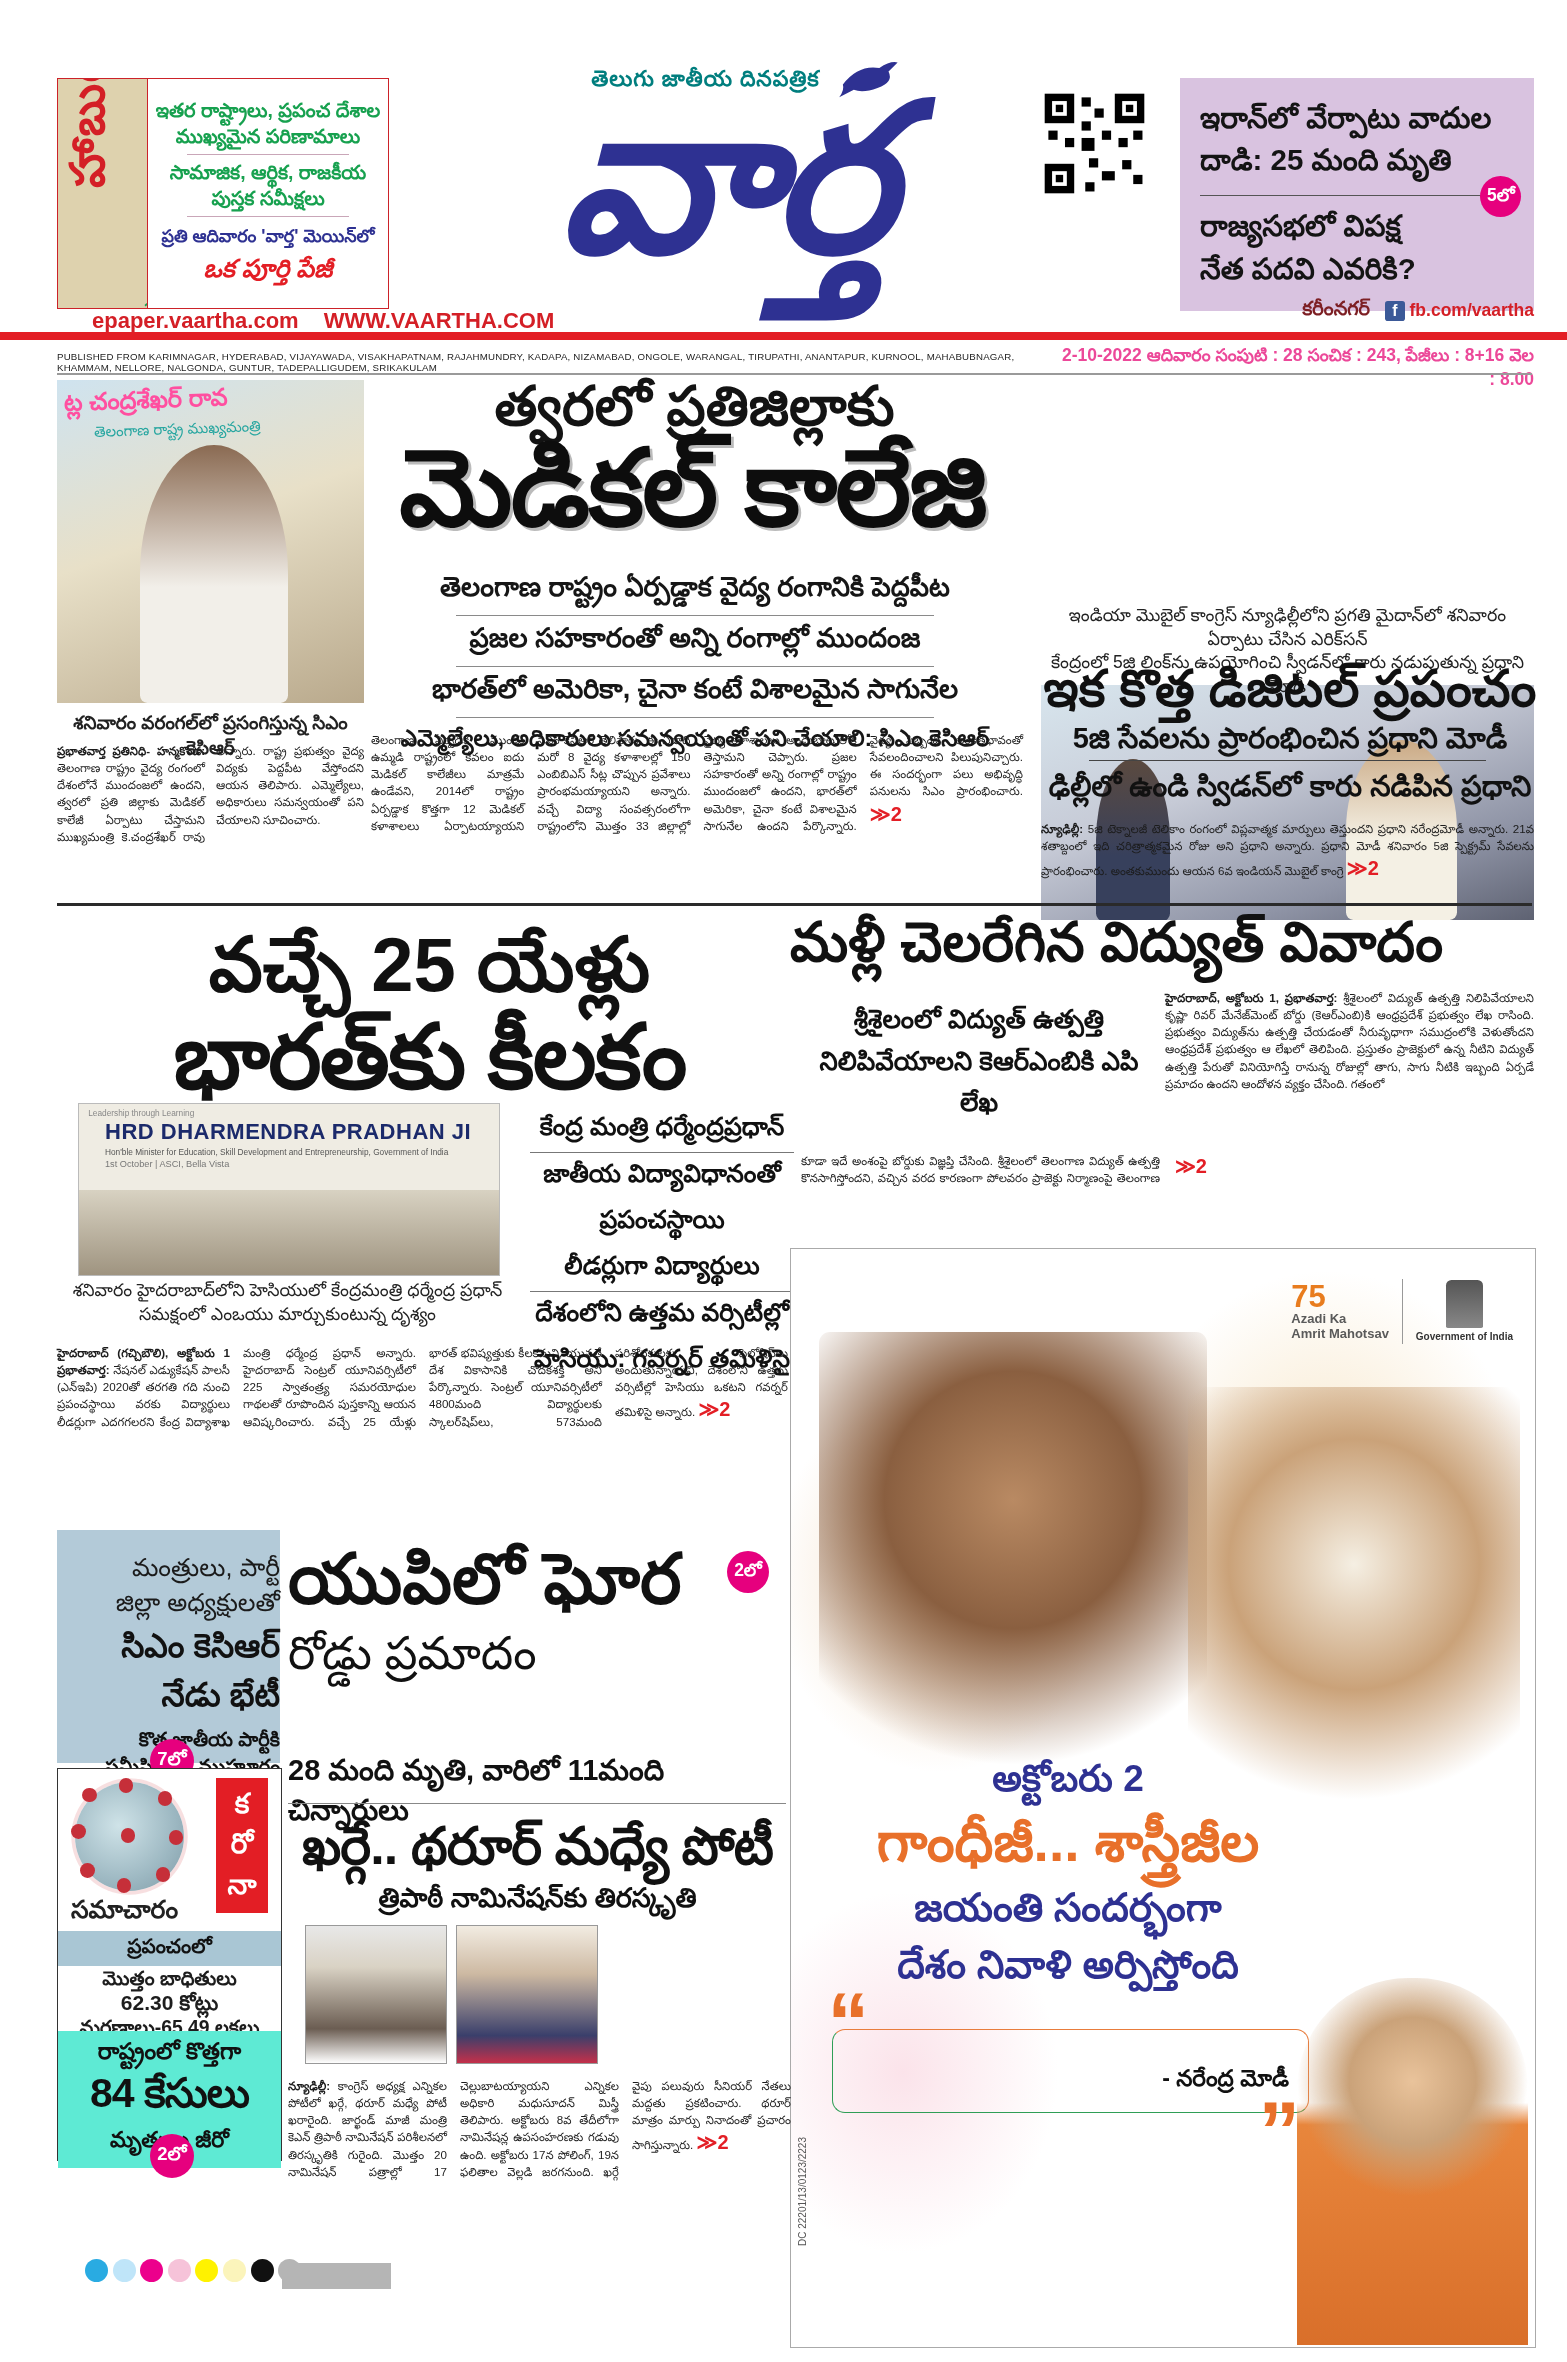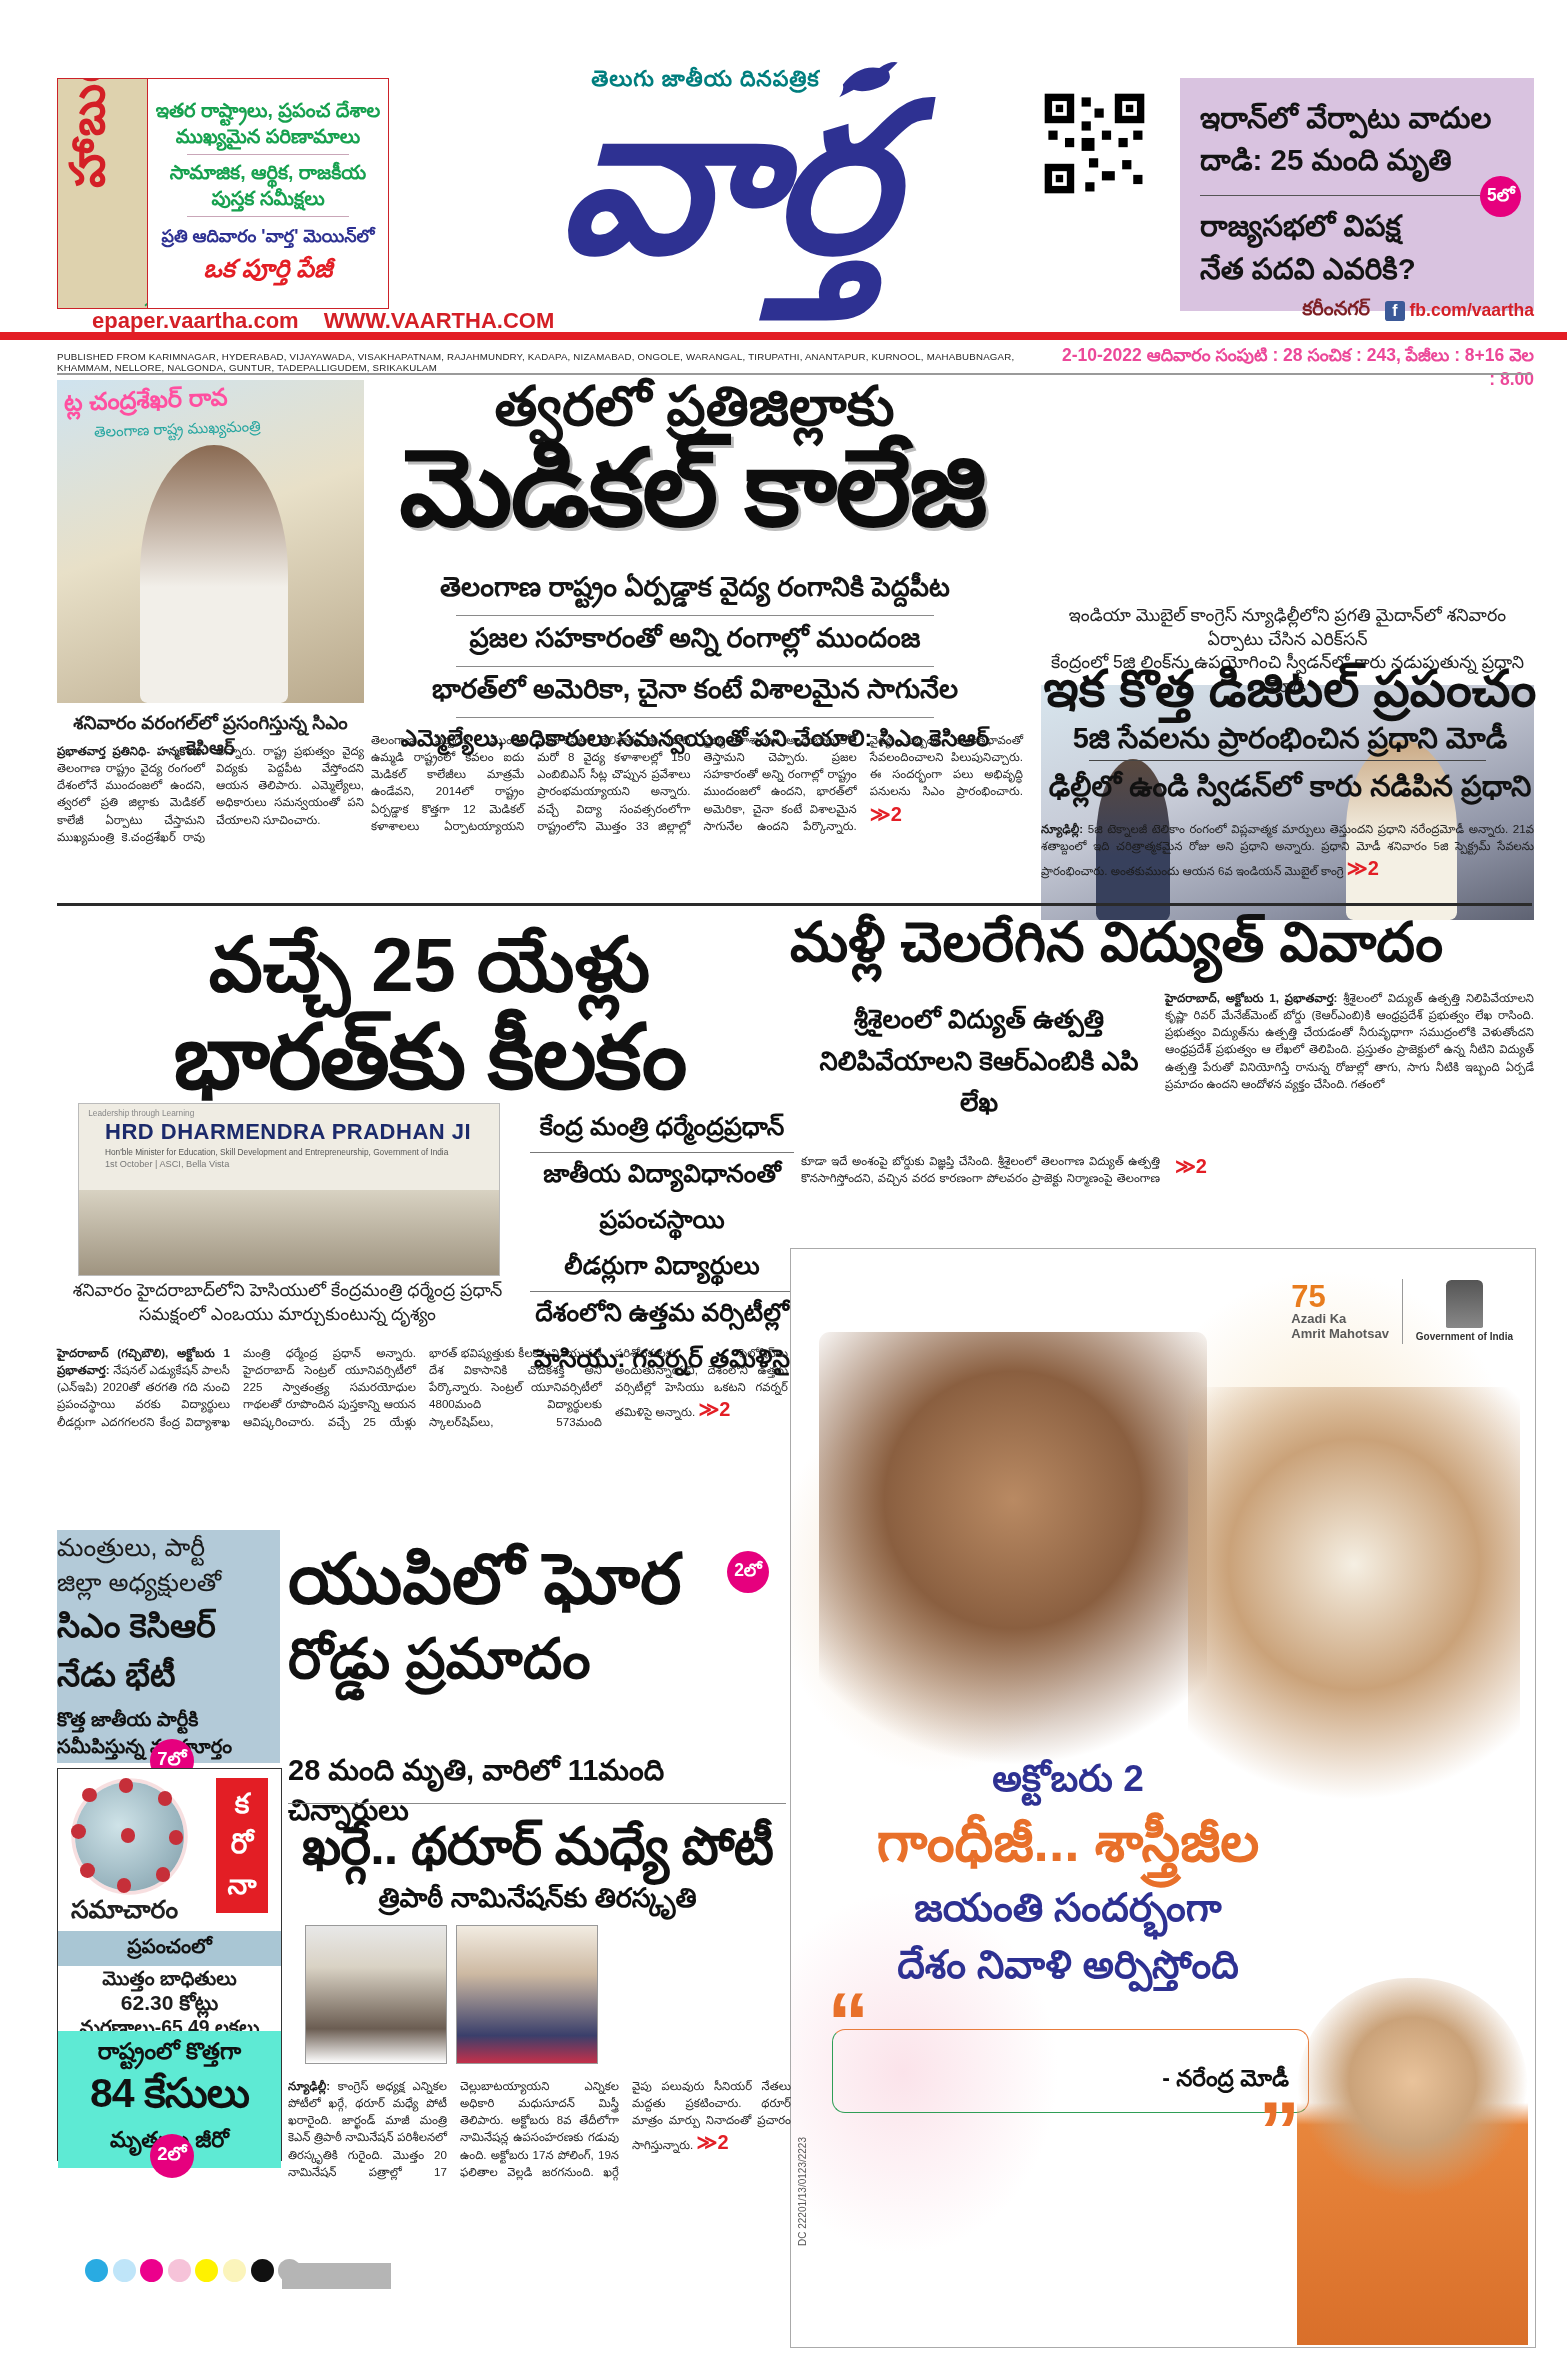--- a/index.html
+++ b/index.html
@@ -86,21 +86,21 @@
   .g-title{position:absolute;left:0px;top:561px;width:554px;text-align:center;color:#e8702a;font-size:55px;font-weight:900;}
   .g-l2{position:absolute;left:37px;top:637px;width:480px;text-align:center;color:#2e3192;font-size:39px;font-weight:900;}
   .g-l3{position:absolute;left:37px;top:694px;width:480px;text-align:center;color:#2e3192;font-size:39px;font-weight:900;}
   .quote{position:absolute;left:41px;top:780px;width:434px;border:1.8px solid #e87c3c;border-left:1.8px solid #2f9e56;border-bottom:1.8px solid #2f9e56;border-radius:13px;padding:24px 18.5px 14.8px 22px;font-size:18.5px;line-height:1.55;color:#222;}
   .quote .qm{position:absolute;color:#e8702a;font-size:83px;font-weight:900;line-height:0;}
   .quote .qm1{left:-5.5px;top:-7.4px;}
   .quote .qm2{right:7.4px;bottom:-20px;}
   .quote .attr{text-align:right;font-size:23px;font-weight:900;color:#111;margin-top:7.4px;}
   .vcode{position:absolute;left:5.5px;top:997px;transform:rotate(-90deg);transform-origin:left top;font-size:10px;color:#555;white-space:nowrap;}
   
-  .cm-box{left:57px;top:1530px;width:223px;height:233px;background:#b3cad8;text-align:left;padding-top:3px;box-sizing:border-box;}
+  .cm-box{left:57px;top:1530px;width:223px;height:233px;background:#b3cad8;text-align:right;padding-top:23px;box-sizing:border-box;}
   .cm-box .l1{font-size:25px;color:#1b1b1b;}
   .cm-box .l2{font-size:33px;font-weight:900;padding-top:3.7px;}
   .cm-box .l3{font-size:19.4px;font-weight:bold;padding-top:5.5px;}
   .badge-7{left:150px;top:1739px;width:44px;height:44px;font-size:18.5px;}
   .corona{left:57px;top:1768px;width:223px;height:391px;border:1.8px solid #333;background:#fff;}
   .virus{position:absolute;left:16.6px;top:13px;width:109px;height:109px;border-radius:50%;background:radial-gradient(circle at 40% 40%,#cfe3e8 0%,#9db8c2 60%,#7e99a5 100%);box-shadow:0 0 0 3.7px rgba(200,40,50,.15);}
   .virus i{position:absolute;width:14.8px;height:14.8px;border-radius:50%;background:#c62f39;}
   .kr-strip{position:absolute;right:13px;top:9.2px;width:52px;height:135px;background:#e31e25;color:#fff;font-weight:900;font-size:28px;text-align:center;line-height:1.45;padding-top:5.5px;box-sizing:border-box;}
   .smchrm{position:absolute;left:13px;top:126px;font-size:25px;font-weight:900;color:#222;}
   .c-band{position:absolute;left:0;width:100%;background:#a9c6d4;text-align:center;font-size:20px;font-weight:bold;padding:3.7px 0;}
@@ -108,21 +108,21 @@
   .state-blk{position:absolute;left:0;top:262px;width:100%;background:#5eead4;text-align:center;padding:7.4px 0 9.2px 0;}
   .state-blk .a{font-size:23px;font-weight:bold;}
   .state-blk .bnum{font-size:41px;font-weight:900;letter-spacing:-0.9px;}
   .state-blk .c{font-size:22px;font-weight:bold;}
   .badge-2c{left:150px;top:2134px;width:44px;height:44px;font-size:18.5px;}
   .dots{left:85px;top:2259px;display:flex;gap:4.6px;align-items:center;}
   .dots span{width:23px;height:23px;border-radius:50%;display:block;}
   .graybar{left:282px;top:2263px;width:109px;height:26px;background:#b5b5b5;}
   
   .up-h1{left:288px;top:1539px;width:498px;font-size:70px;font-weight:900;}
-  .up-h2{left:288px;top:1626px;width:498px;font-size:56px;font-weight:700;}
+  .up-h2{left:288px;top:1626px;width:498px;font-size:46px;font-weight:400;}
   .badge-2a{left:727px;top:1551px;width:42px;height:42px;font-size:17.5px;}
   .up-sub{left:288px;top:1754px;width:503px;font-size:29px;font-weight:900;}
   .midrule{left:288px;top:1803px;width:498px;border-top:1.8px solid #888;}
   .kg-head{left:279px;top:1816px;width:517px;font-size:52px;font-weight:900;text-align:center;letter-spacing:-0.9px;}
   .kg-sub{left:279px;top:1883px;width:517px;font-size:27px;font-weight:bold;text-align:center;}
   .heads{left:305px;top:1925px;display:flex;gap:9.2px;}
   .head-ph{width:140px;height:137px;border:0.9px solid #999;}
   .ph-kharge{background:linear-gradient(180deg,#e8e8e8 0%,#d9d2c4 30%,#6b5d52 75%,#fff 100%);}
   .ph-tharoor{background:linear-gradient(180deg,#f2ece2 0%,#cdb9a2 35%,#3a3f6b 80%,#c4304a 100%);}
   .kg-body{left:288px;top:2077px;width:503px;height:277px;column-count:3;column-gap:13px;}

